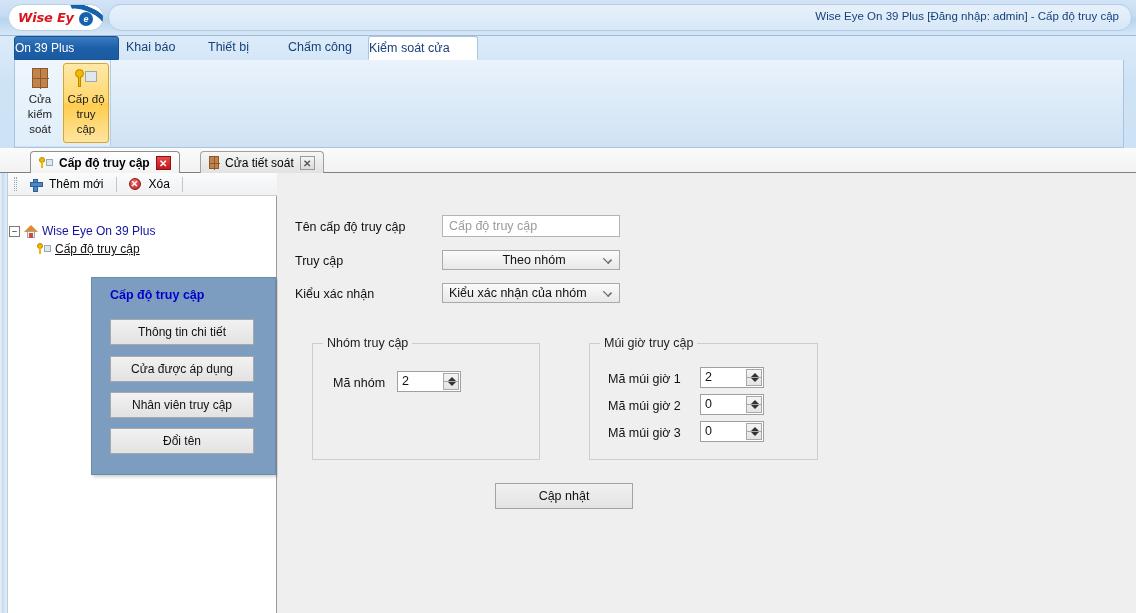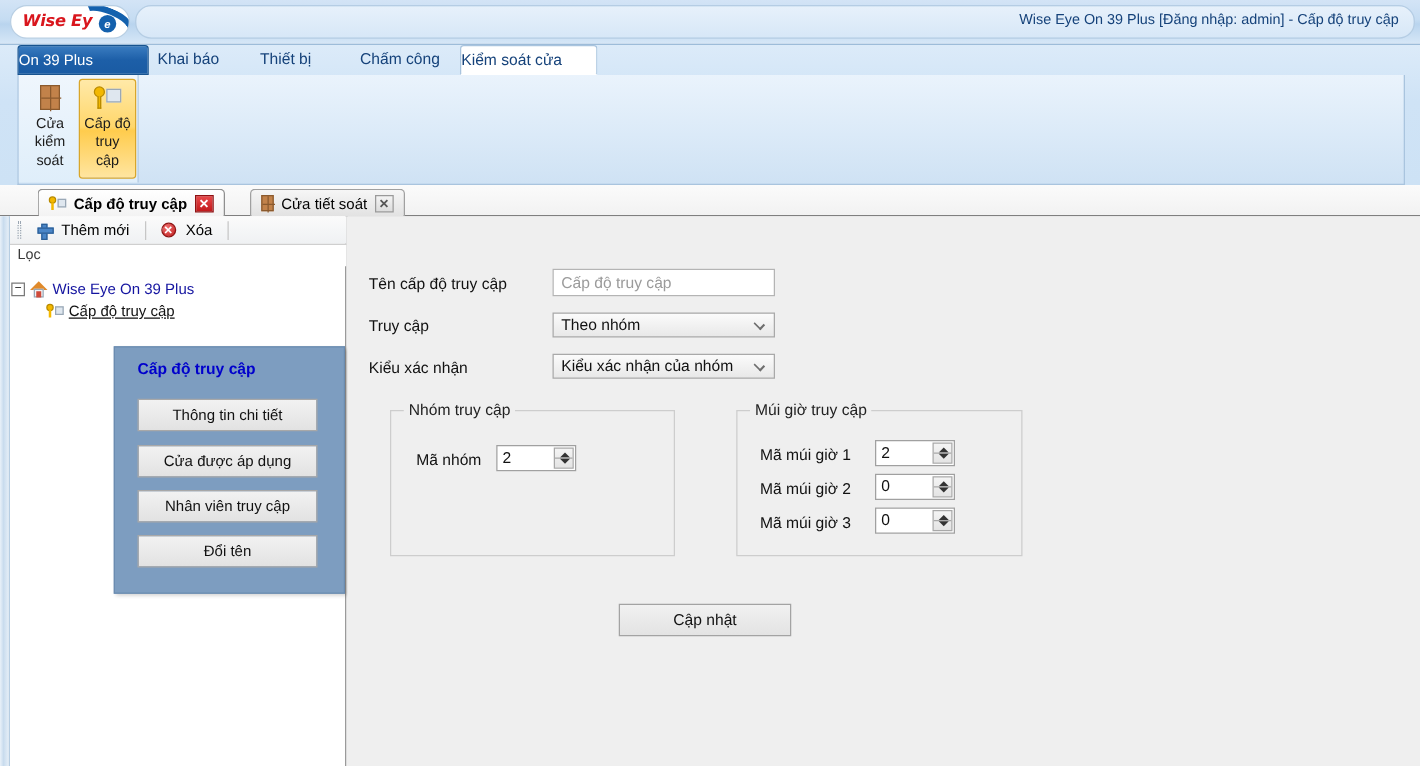--- a/index.html
+++ b/index.html
@@ -334,20 +334,21 @@
   .combo .chev {
     position: absolute; right: 7px; top: 4px;
     width: 9px; height: 9px;
     border-right: 2px solid #6e6e6e; border-bottom: 2px solid #6e6e6e;
     transform: rotate(45deg) scale(0.85, 0.6);
   }
   .groupbox {
     position: absolute;
     border: 1px solid #cdcdcd;
     background: transparent;
+    margin-top: 15px;
   }
   .groupbox > .gb-title {
     position: absolute; left: 10px; top: -8px;
     background: #efefef;
     padding: 0 4px;
     font-size: 12.5px; color: #222;
     white-space: nowrap;
   }
   .spin {
     position: absolute; height: 21px;
@@ -458,21 +459,20 @@
       <span>Thêm mới</span>
     </span>
     <span class="tb-sep"></span>
     <span class="tbitem">
       <span class="ico-del">✕</span>
       <span>Xóa</span>
     </span>
     <span class="tb-sep"></span>
   </div>
 
-  <div class="filterbox">Lọc</div>
 
   <div class="tree">
     <div class="tnode">
       <span class="expander">−</span>
       <span class="ico-home">
         <span class="roof"></span>
           <span class="body"></span>
           <span class="door2"></span>
       </span>
       <span class="lbl">Wise Eye On 39 Plus</span>
@@ -494,21 +494,21 @@
     <div class="bp-btn" style="top:114px;">Nhân viên truy cập</div>
     <div class="bp-btn" style="top:150px;">Đổi tên</div>
   </div>
 
   <div class="content">
 
     <div class="frm-label" style="left:17px; top:47px;">Tên cấp độ truy cập</div>
     <div class="txtbox placeholder" style="left:164px; top:42px; width:178px; height:22px;">Cấp độ truy cập</div>
 
     <div class="frm-label" style="left:17px; top:81px;">Truy cập</div>
-    <div class="combo" style="left:164px; top:77px; width:178px; height:20px;">
+    <div class="combo" style="left:164px; top:77px; width:178px; height:20px;text-align:center;">
       <span>Theo nhóm</span>
       <span class="chev"></span>
     </div>
 
     <div class="frm-label" style="left:17px; top:114px;">Kiểu xác nhận</div>
     <div class="combo" style="left:164px; top:110px; width:178px; height:20px;">
       <span>Kiểu xác nhận của nhóm</span>
       <span class="chev"></span>
     </div>
 

